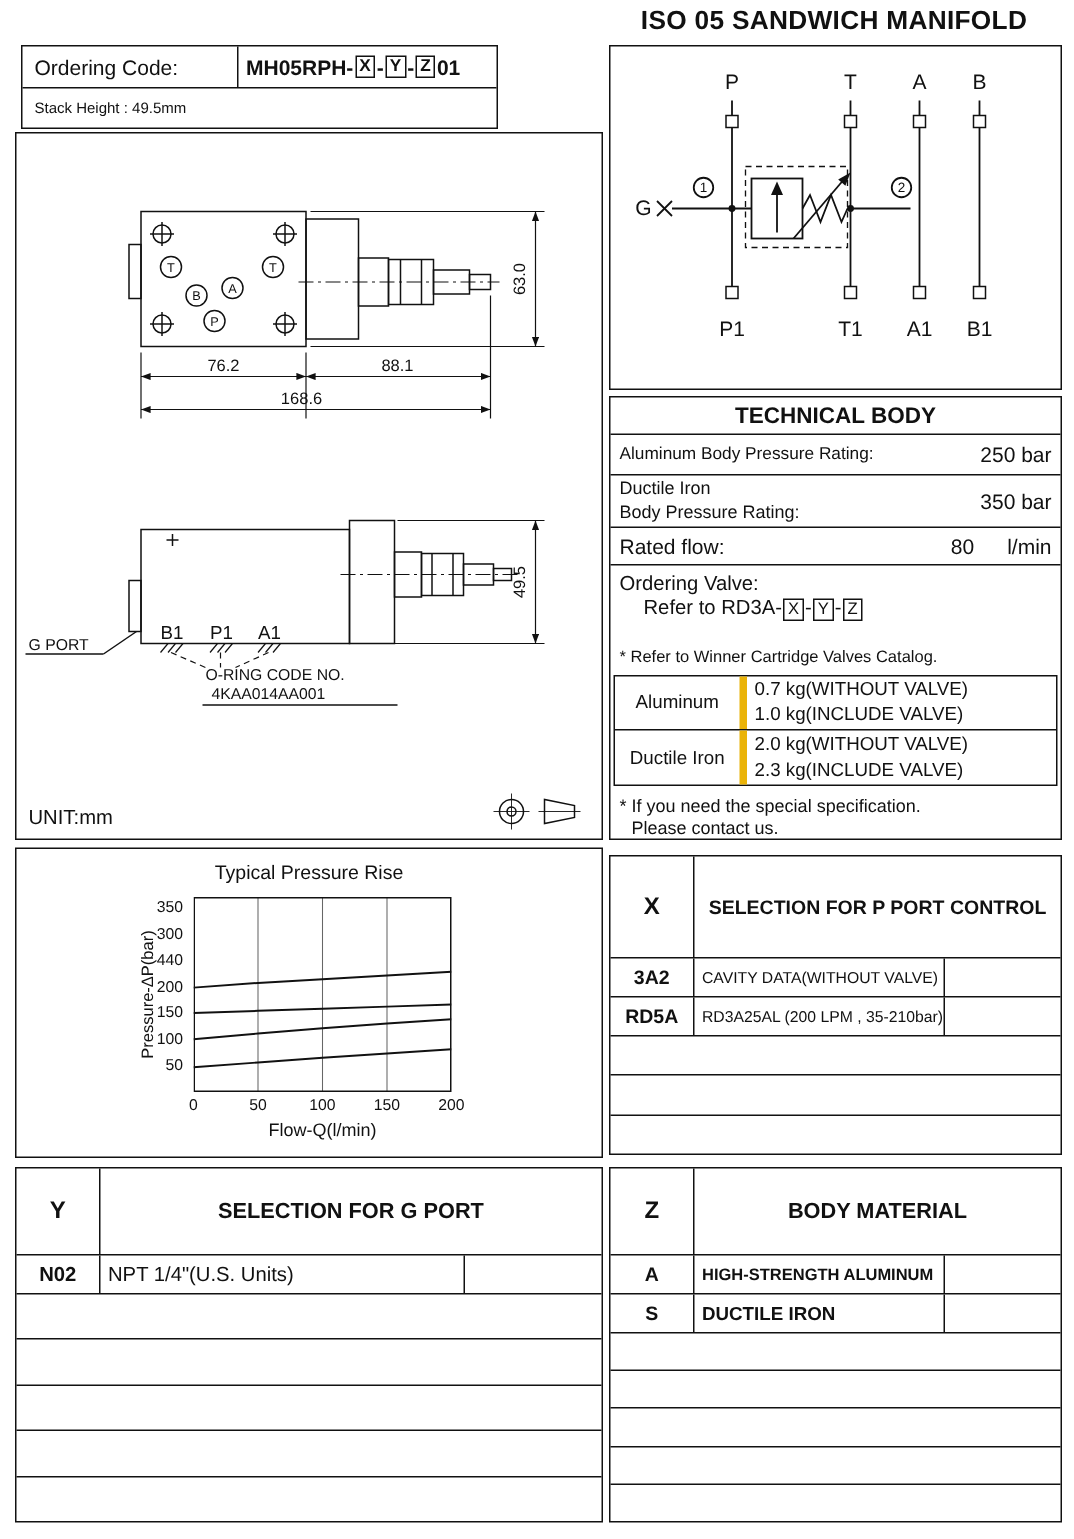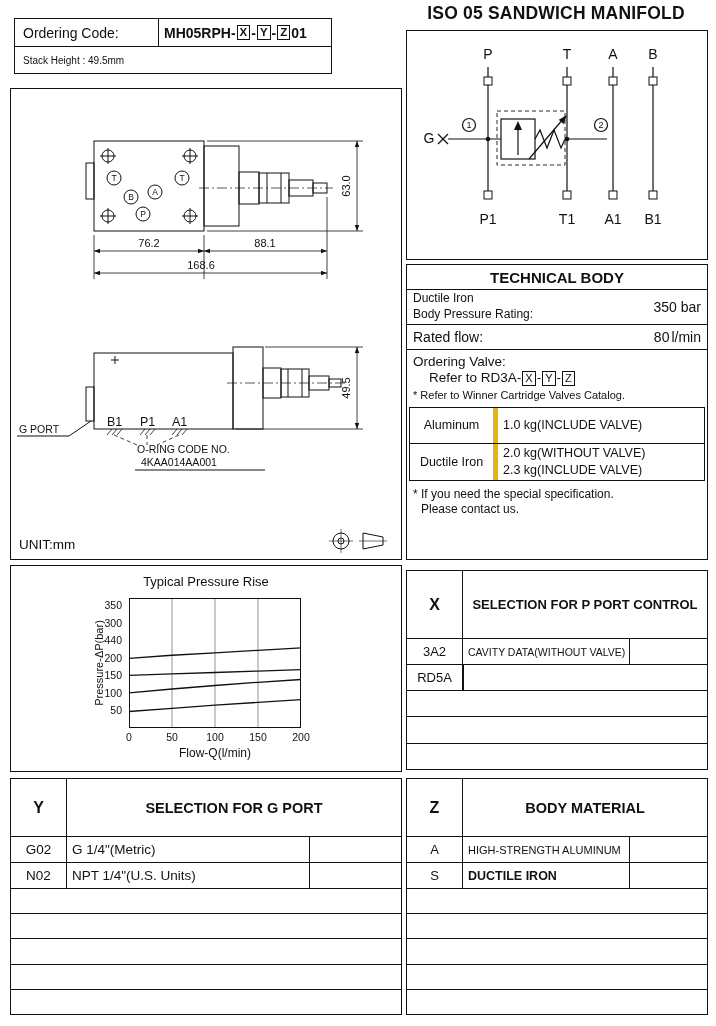--- a/index.html
+++ b/index.html
@@ -4,21 +4,21 @@
 <style>
   *{margin:0;padding:0;box-sizing:border-box}
   body{background:#d8d8d8;font-family:"Liberation Sans",sans-serif;color:#111}
   .page{position:relative;width:716px;height:1026px;background:#fff;overflow:hidden;margin:0 auto}
   .abs{position:absolute}
   .box{border:1px solid #111;background:#fff}
 
   .page-title{left:402px;top:3px;width:308px;text-align:center;font-size:17.5px;font-weight:bold;letter-spacing:.2px}
 
   
-  .ordering-box{left:14px;top:18px;width:318px;height:56px}
+  .ordering-box{left:14px;top:30px;width:318px;height:56px}
   .ord-row{display:flex;height:28px;border-bottom:1px solid #111}
   .ord-label{width:144px;border-right:1px solid #111;font-size:14px;display:flex;align-items:center;padding-left:8px}
   .ord-code{flex:1;display:flex;align-items:center;padding-left:5px;font-size:14px;font-weight:bold}
   .ord-row2{height:26px;display:flex;align-items:center;padding-left:8px;font-size:10px}
   .codebox{display:inline-block;border:1px solid #111;padding:0 2px;margin:0 1px;font-size:.82em;line-height:1.15}
 
   
   .drawing-box{left:10px;top:88px;width:392px;height:472px}
   .chart-box{left:10px;top:565px;width:392px;height:207px}
   .circuit-box{left:406px;top:30px;width:302px;height:230px}
@@ -50,49 +50,49 @@
   .circuit-svg .nn{font-size:9px}
 
   
   .tech-title{height:25px;border-bottom:1px solid #111;display:flex;align-items:center;justify-content:center;font-weight:bold;font-size:15px}
   .tech-row{display:flex;justify-content:space-between;align-items:center;border-bottom:1px solid #111;padding:0 6px}
   .tr1{height:27px}.tr2{height:35px}.tr3{height:25px}
   .tr-label{font-size:11.5px}
   .tr-label.two{line-height:1.3;font-size:12px}
   .tr-label.lg{font-size:14px}
   .tr-value{font-size:14px}
-  .tr-flow{display:flex;gap:2px;font-size:14px}
+  .tr-flow{display:flex;gap:22px;font-size:14px}
   .tech-cart{padding:4px 6px 2px;font-size:13.5px}
   .cart-l2{padding-left:16px;margin-top:1px}
-  .cart-note{font-size:11px;margin-top:3px}
+  .cart-note{font-size:11px;margin-top:18px}
   .weight-table{border:1px solid #111;margin:4px 2px 2px}
   .wt-row{display:flex;border-bottom:1px solid #111;height:36px}
   .wt-row.last{border-bottom:none}
   .wt-mat{width:88px;border-right:5px solid #eab308;display:flex;align-items:center;justify-content:center;font-size:12.5px;text-align:center}
   .wt-vals{flex:1;display:flex;flex-direction:column;justify-content:center;padding-left:5px;font-size:12.5px;line-height:1.35}
   .tech-foot{padding:4px 6px;font-size:12px;line-height:1.3}
   .tech-foot .indent{padding-left:8px}
 
   
   .sel-header{display:flex;border-bottom:1px solid #111}
   .x-box .sel-header{height:68px}
   .y-box .sel-header,.z-box .sel-header{height:58px}
   .sel-code{width:56px;border-right:1px solid #111;display:flex;align-items:center;justify-content:center;font-weight:bold;font-size:16px}
   .sel-title{flex:1;display:flex;align-items:center;justify-content:center;font-weight:bold;font-size:13px;text-align:center}
   .y-box .sel-title,.z-box .sel-title{font-size:14.5px}
   .sel-table{display:flex;flex-direction:column;height:100%}
   .sel-row{display:flex;border-bottom:1px solid #111;height:26px}
-  .sel-row .code{width:56px;border-right:1px solid #111;display:flex;align-items:center;justify-content:center;font-weight:normal;font-size:13px}
+  .sel-row .code{width:56px;border-right:1px solid #111;display:flex;align-items:center;justify-content:center;font-weight:bold;font-size:13px}
   .sel-row .desc{flex:1;display:flex;align-items:center;padding-left:5px;font-size:10.5px}
   .sel-row .tail{border-left:1px solid #111}
   .x-box .tail,.z-box .tail{width:78px}
   .y-box .tail{width:92px}
   .y-box .sel-row .desc{font-size:13.5px}
   .y-box .sel-row .code{font-size:13.5px}
-  .z-box .row-a .desc{font-weight:normal;font-size:11px}
+  .z-box .row-a .desc{font-weight:bold;font-size:11px}
   .z-box .row-s .desc{font-weight:bold;font-size:12.5px}
   .sel-empty{flex:1;border-bottom:1px solid #111}
   .sel-empty.last{border-bottom:none}
 
   
   .chart-title{position:absolute;left:0;right:0;top:8px;text-align:center;font-size:13px}
   .chart-ylabel{position:absolute;left:88px;top:97px;transform:translate(-50%,-50%) rotate(-90deg);white-space:nowrap;font-size:11px}
   .chart-yticks{position:absolute;left:82px;top:32px;width:32px;height:130px}
   .ytick{position:absolute;right:3px;width:100%;text-align:right;font-size:10.5px;line-height:12px}
   .chart-plot{position:absolute;left:118px;top:32px;width:172px;height:130px}
@@ -293,20 +293,24 @@
         <circle cx="62" cy="94" r="6.5"></circle>
         <text x="62" y="97" class="nn">1</text>
         <circle cx="194" cy="94" r="6.5"></circle>
         <text x="194" y="97" class="nn">2</text>
       </g>
     </svg>
   </div>
 
   <div class="abs box tech-box">
     <div class="tech-title">TECHNICAL BODY</div>
+    <div class="tech-row tr1">
+      <div class="tr-label">Aluminum Body Pressure Rating:</div>
+      <div class="tr-value">250 bar</div>
+    </div>
     <div class="tech-row tr2">
       <div class="tr-label two">
         <div>Ductile Iron</div>
         <div>Body Pressure Rating:</div>
       </div>
       <div class="tr-value">350 bar</div>
     </div>
     <div class="tech-row tr3">
       <div class="tr-label lg">Rated flow:</div>
       <div class="tr-flow">
@@ -318,20 +322,21 @@
       <div>Ordering Valve:</div>
       <div class="cart-l2">
         <span>Refer to RD3A-</span><span class="codebox">X</span><span>-</span><span class="codebox">Y</span><span>-</span><span class="codebox">Z</span>
       </div>
       <div class="cart-note">* Refer to Winner Cartridge Valves Catalog.</div>
     </div>
     <div class="weight-table">
       <div class="wt-row">
         <div class="wt-mat">Aluminum</div>
         <div class="wt-vals">
+          <div>0.7 kg(WITHOUT VALVE)</div>
           <div>1.0 kg(INCLUDE VALVE)</div>
         </div>
       </div>
       <div class="wt-row last">
         <div class="wt-mat">Ductile Iron</div>
         <div class="wt-vals">
           <div>2.0 kg(WITHOUT VALVE)</div>
           <div>2.3 kg(INCLUDE VALVE)</div>
         </div>
       </div>
@@ -348,20 +353,21 @@
         <div class="sel-code">X</div>
         <div class="sel-title">SELECTION FOR P PORT CONTROL</div>
       </div>
       <div class="sel-row">
         <div class="code">3A2</div>
         <div class="desc">CAVITY DATA(WITHOUT VALVE)</div>
         <div class="tail"></div>
       </div>
       <div class="sel-row">
         <div class="code">RD5A</div>
+        <div class="desc">RD3A25AL (200 LPM , 35-210bar)</div>
         <div class="tail"></div>
       </div>
       <div class="sel-empty"></div>
       <div class="sel-empty"></div>
       <div class="sel-empty last"></div>
     </div>
   </div>
 
   <div class="abs box chart-box">
     <div class="chart-title">Typical Pressure Rise</div>
@@ -398,25 +404,20 @@
     <div class="chart-xlabel">Flow-Q(l/min)</div>
   </div>
 
   <div class="abs box y-box">
     <div class="sel-table">
       <div class="sel-header">
         <div class="sel-code">Y</div>
         <div class="sel-title">SELECTION FOR G PORT</div>
       </div>
       <div class="sel-row">
-        <div class="code">G02</div>
-        <div class="desc">G 1/4"(Metric)</div>
-        <div class="tail"></div>
-      </div>
-      <div class="sel-row">
         <div class="code">N02</div>
         <div class="desc">NPT 1/4"(U.S. Units)</div>
         <div class="tail"></div>
       </div>
       <div class="sel-empty"></div>
       <div class="sel-empty"></div>
       <div class="sel-empty"></div>
       <div class="sel-empty"></div>
       <div class="sel-empty last"></div>
     </div>

